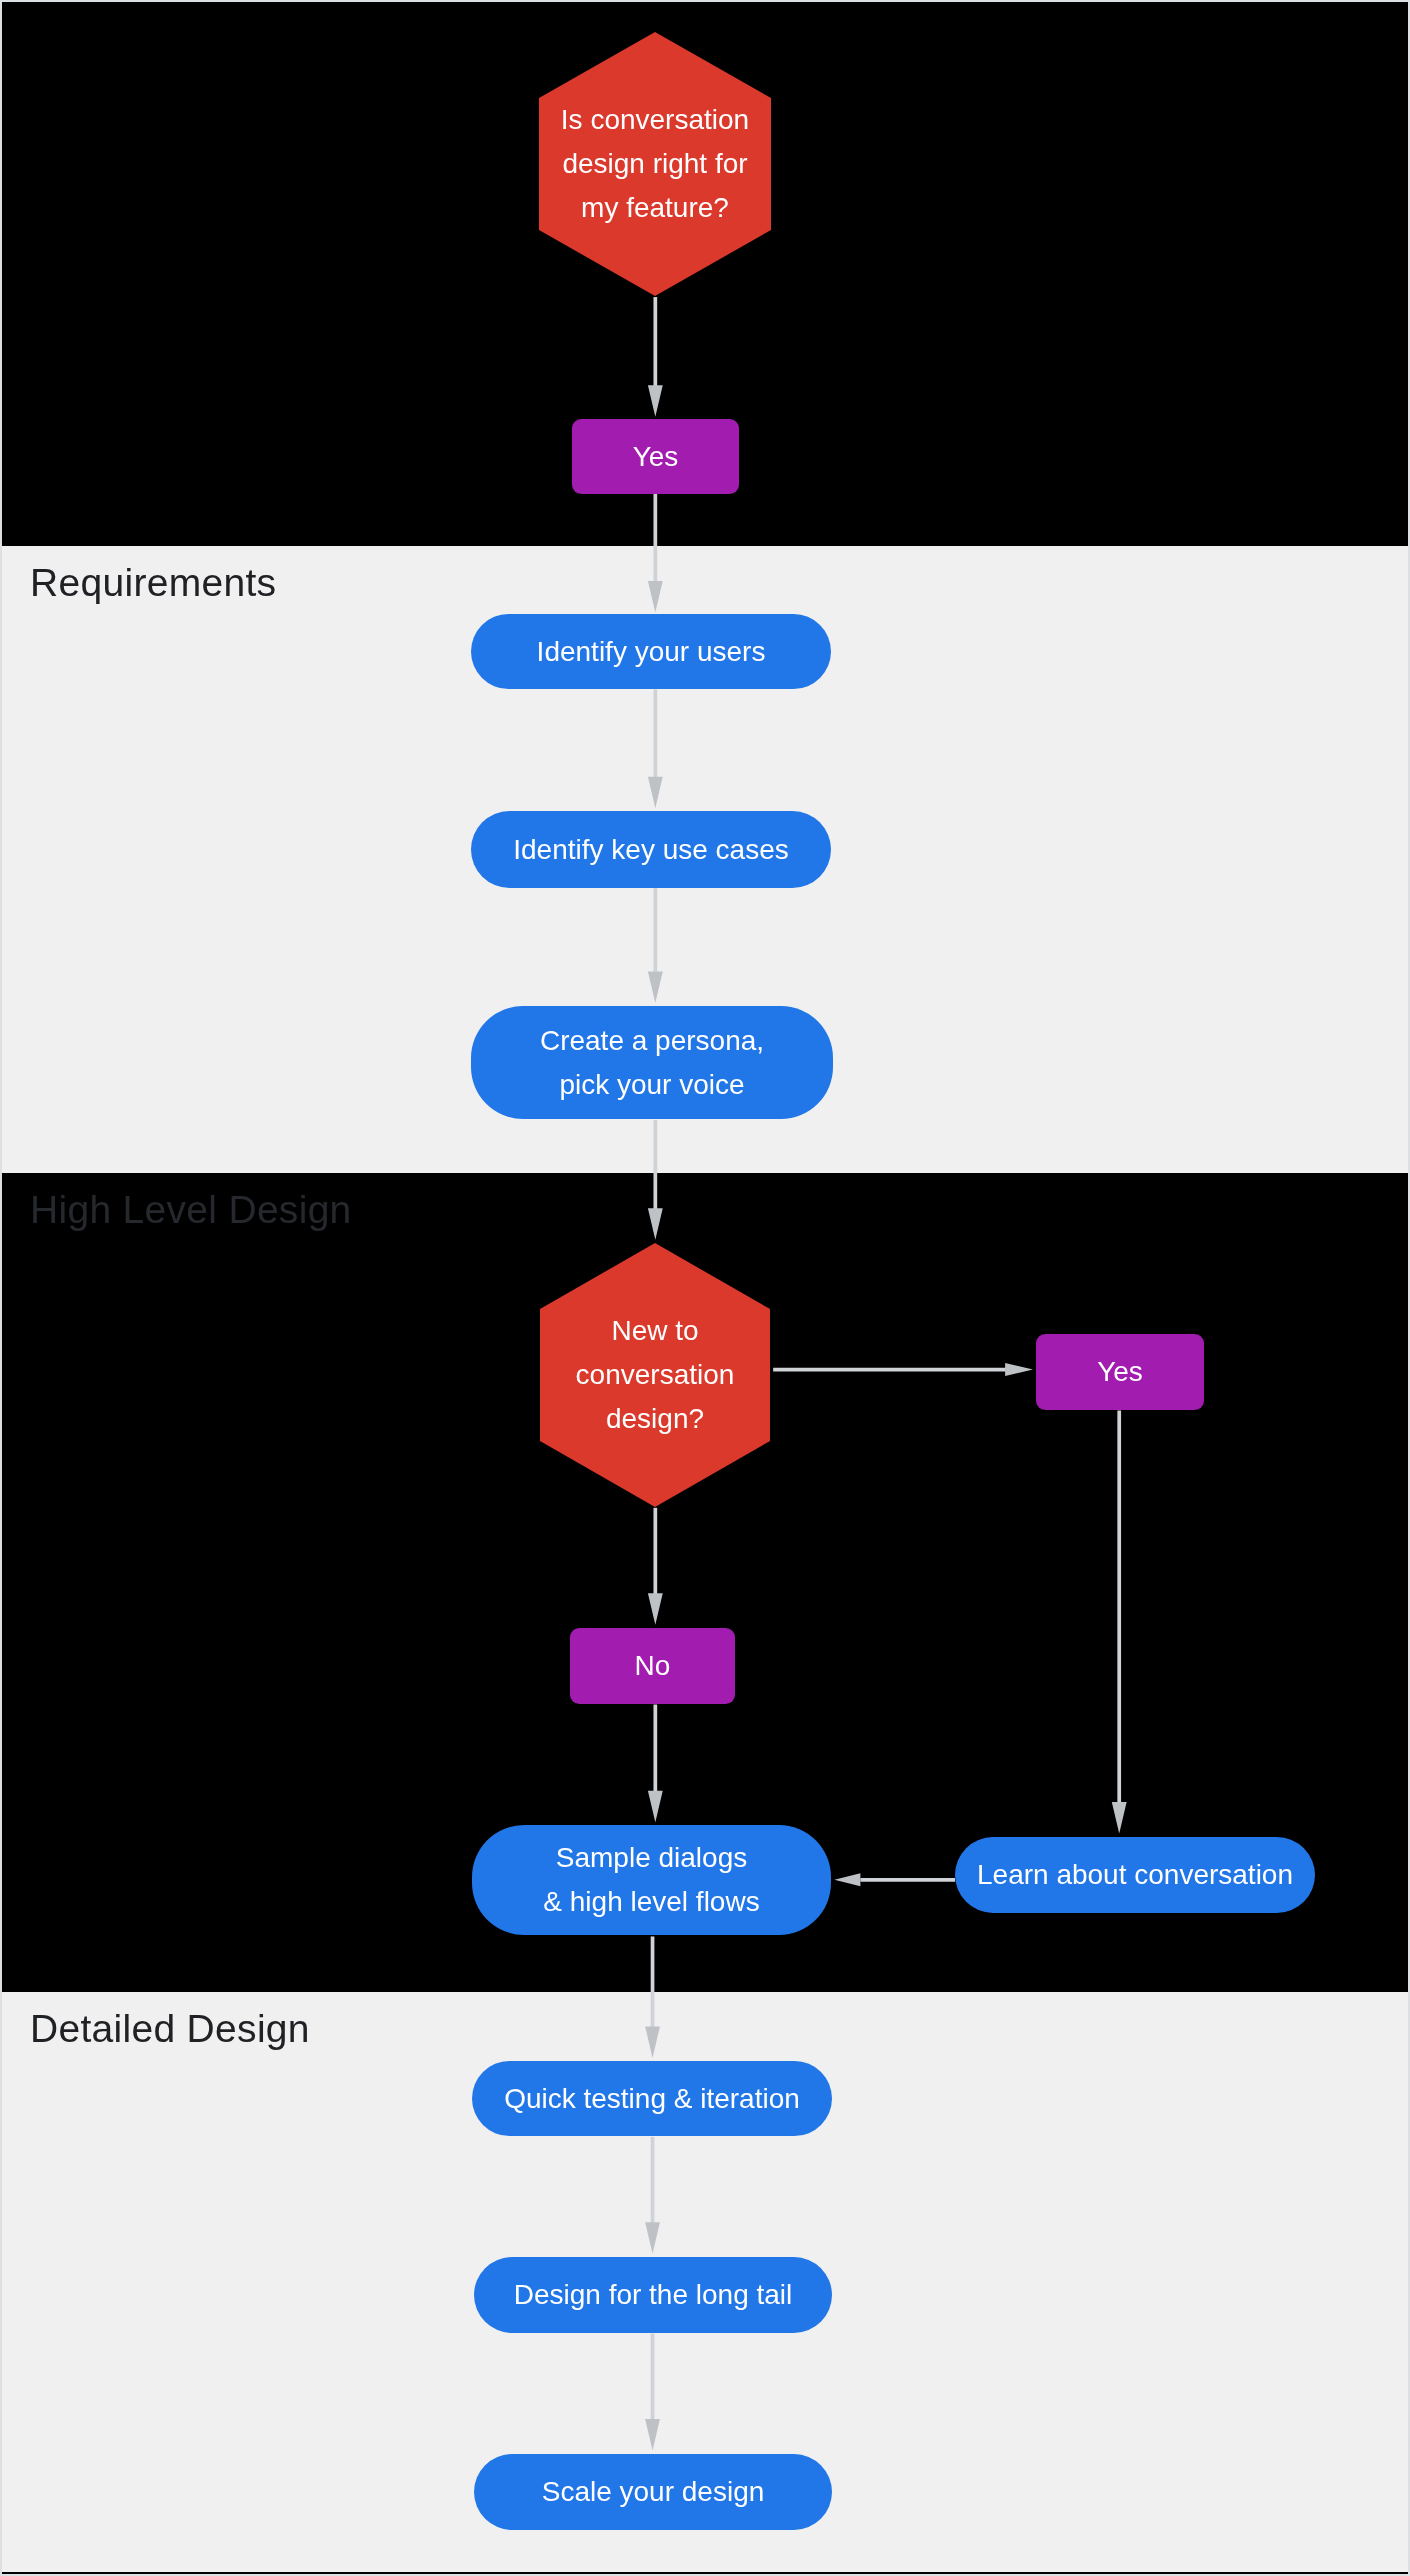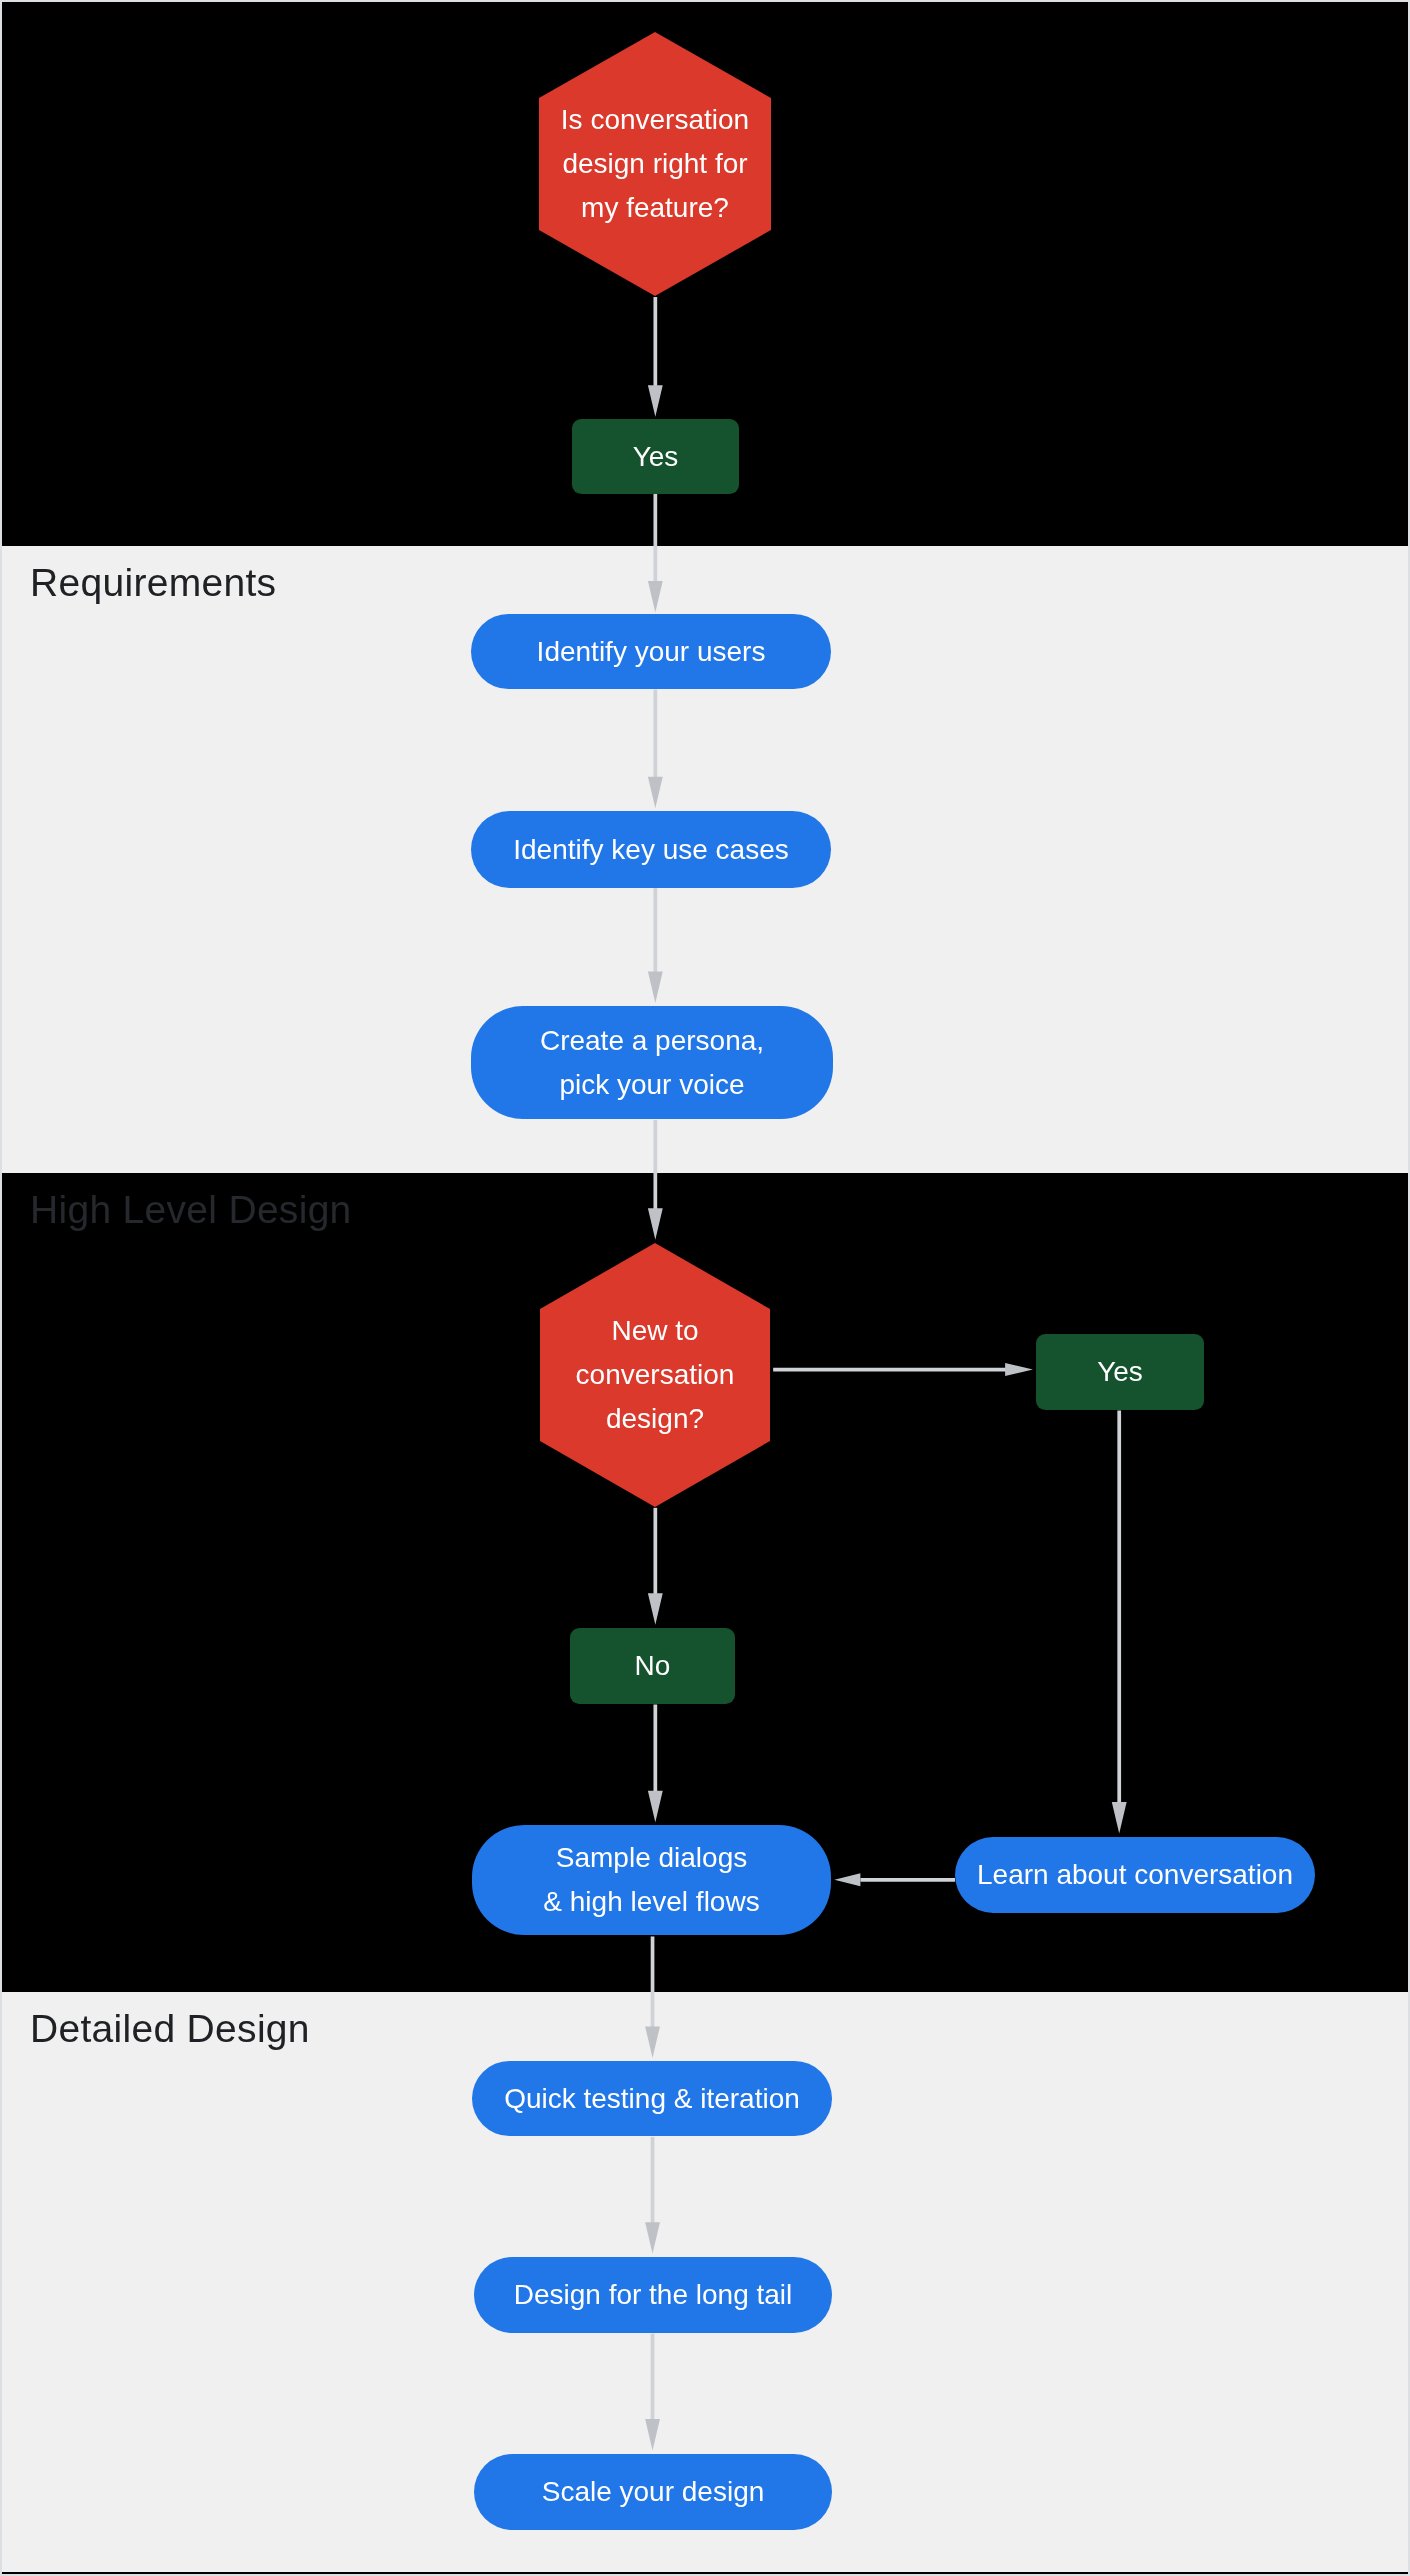--- a/index.html
+++ b/index.html
@@ -28,21 +28,21 @@
     align-items:center; justify-content:center;
     color:#ffffff; text-align:center;
     font-weight:400; font-size:28px; line-height:44px;
     cursor:default;
   }
   .hexagon {
     background:#da392c;
     clip-path:polygon(50% 0, 100% 25%, 100% 75%, 50% 100%, 0 75%, 0 25%);
   }
   .answer {
-    background:#14532d;
+    background:#a21caf;
     border-radius:9.3px;
   }
   .pill {
     background:#2176e8;
     border-radius:58px;
   }
 
   svg.arrows {
     position:absolute; left:0; top:0;
     width:1405px; height:2570px;

